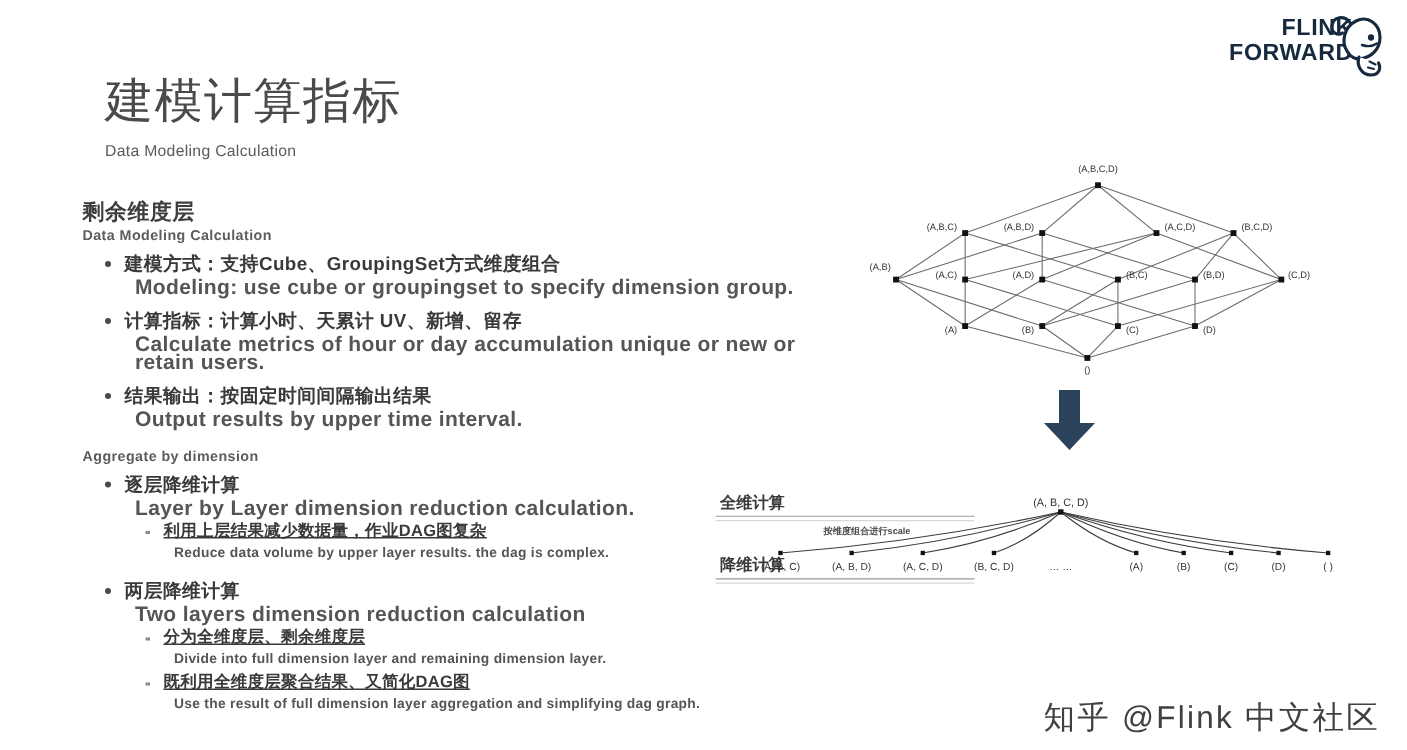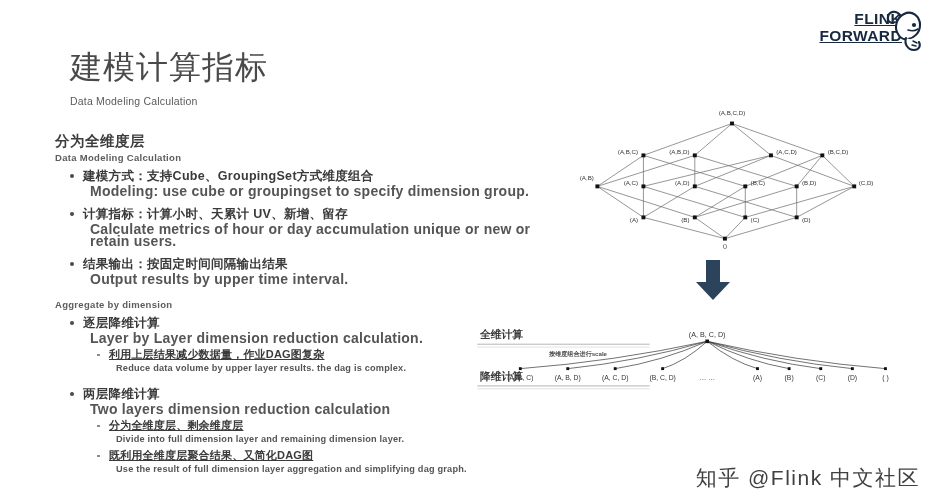--- a/index.html
+++ b/index.html
@@ -28,21 +28,20 @@
     position: absolute;
     right: 22px;
     top: 2px;
     text-align: right;
     font-family: "Liberation Sans", "DejaVu Sans", sans-serif;
     font-weight: bold;
     font-size: 15.5px;
     letter-spacing: 0.4px;
     line-height: 17px;
     color: #16293f;
-    text-decoration: underline;
   }
   #logo .logo-mascot {
     position: absolute;
     right: 0px;
     top: 0px;
   }
 
   
   #title-block {
     position: absolute;
@@ -218,21 +217,21 @@
 </div>
 
 <div id="title-block">
   <div id="page-title">建模计算指标</div>
   <div id="page-subtitle">Data Modeling Calculation</div>
 </div>
 
 <div id="left-content">
 
   <div class="section">
-    <div class="sec-head-cn">分为全维度层</div>
+    <div class="sec-head-cn">剩余维度层</div>
     <div class="sec-head-en">Data Modeling Calculation</div>
     <div class="section-body">
       <ul class="lvl1">
         <li>
           <div class="b-cn">建模方式：支持Cube、GroupingSet方式维度组合</div>
           <div class="b-en">Modeling: use cube or groupingset to specify dimension group.</div>
         </li>
         <li>
           <div class="b-cn">计算指标：计算小时、天累计 UV、新增、留存</div>
           <div class="b-en">Calculate metrics of hour or day accumulation unique or new or retain users.</div>

